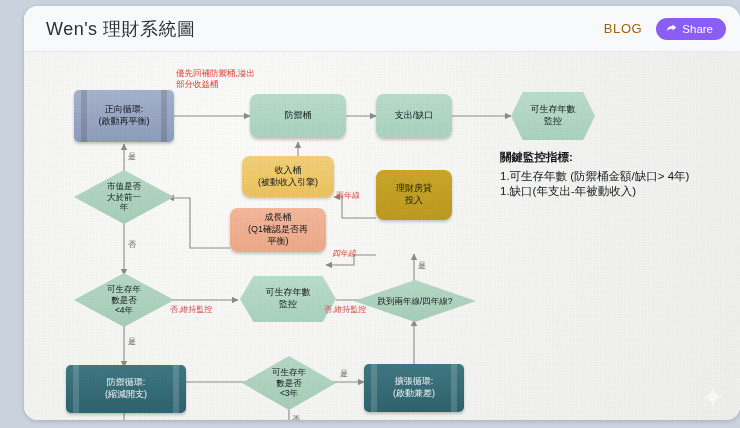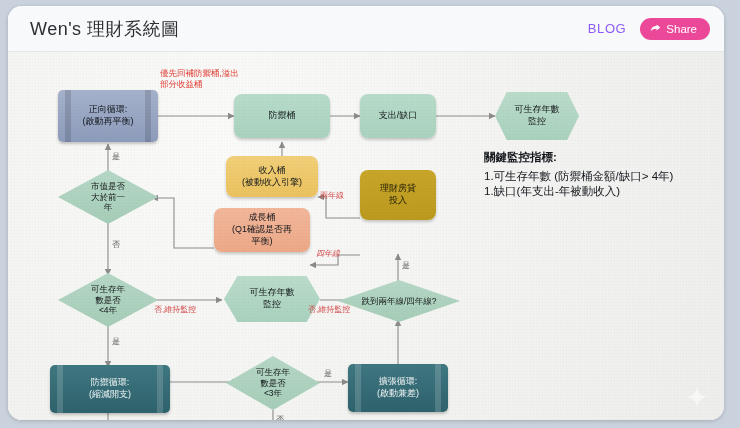--- a/index.html
+++ b/index.html
@@ -7,21 +7,21 @@
     margin: 0; padding: 0;
     width: 740px; height: 428px;
     font-family: "Liberation Sans", "DejaVu Sans", sans-serif;
   }
   body {
     background: #c9d2dd;
     overflow: hidden;
   }
   #page {
     position: absolute;
-    left: 8px; top: 6px;
+    left: 24px; top: 6px;
     width: 716px; height: 414px;
     background: #ffffff;
     border-radius: 14px;
     overflow: hidden;
     box-shadow: 0 1px 4px rgba(0,0,0,0.18);
   }
   
   #header {
     position: absolute; left: 0; top: 0;
     width: 716px; height: 46px;
@@ -35,27 +35,27 @@
     color: #2c2f33;
     letter-spacing: 0.5px;
     white-space: nowrap;
   }
   #header-right {
     margin-left: auto; margin-right: 14px;
     display: flex; align-items: center; gap: 14px;
   }
   #blog-link {
     font-size: 13px;
-    color: #8b5cf6;
+    color: #a16207;
     letter-spacing: 0.6px;
     padding-left: 40px;
   }
   #share-btn {
     display: flex; align-items: center; gap: 5px;
-    background: #ec4899;
+    background: #8b5cf6;
     color: #ffffff;
     font-size: 11.5px;
     border: none;
     border-radius: 13px;
     padding: 5px 13px 5px 10px;
     cursor: pointer;
   }
   #share-btn svg { display: block; }
   
   #canvas {

